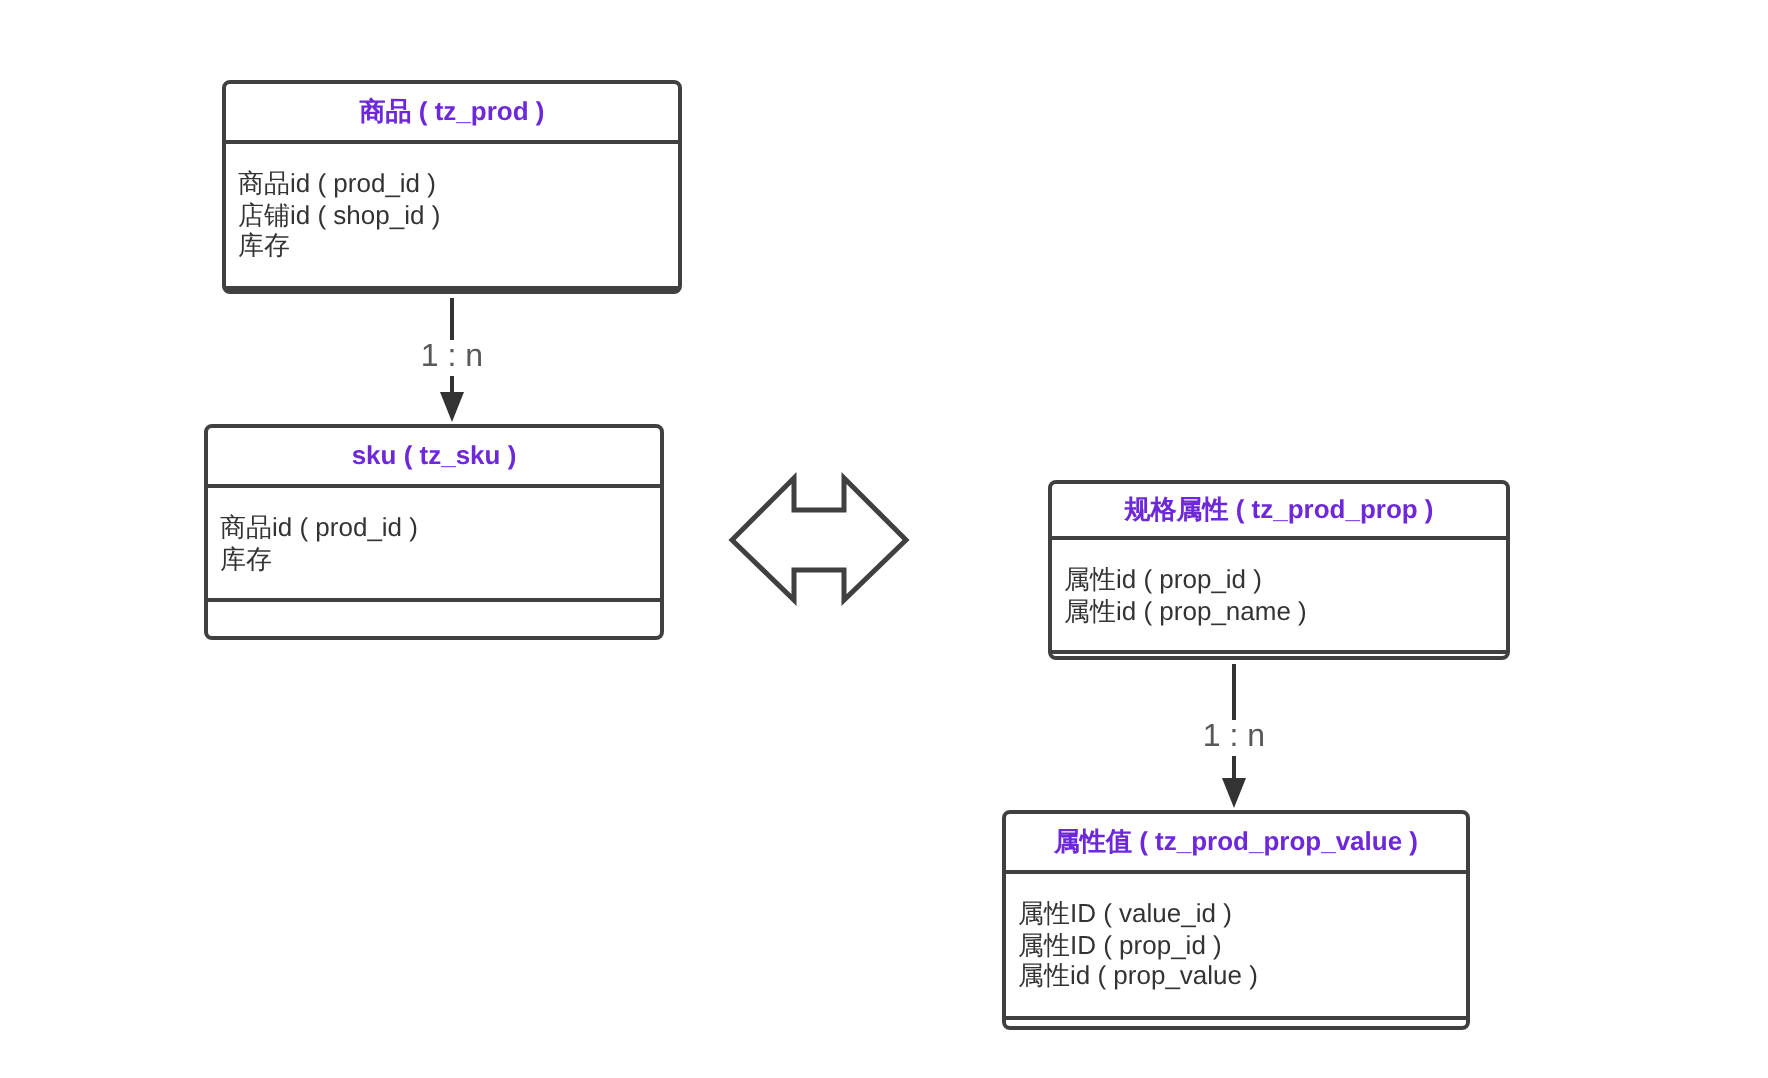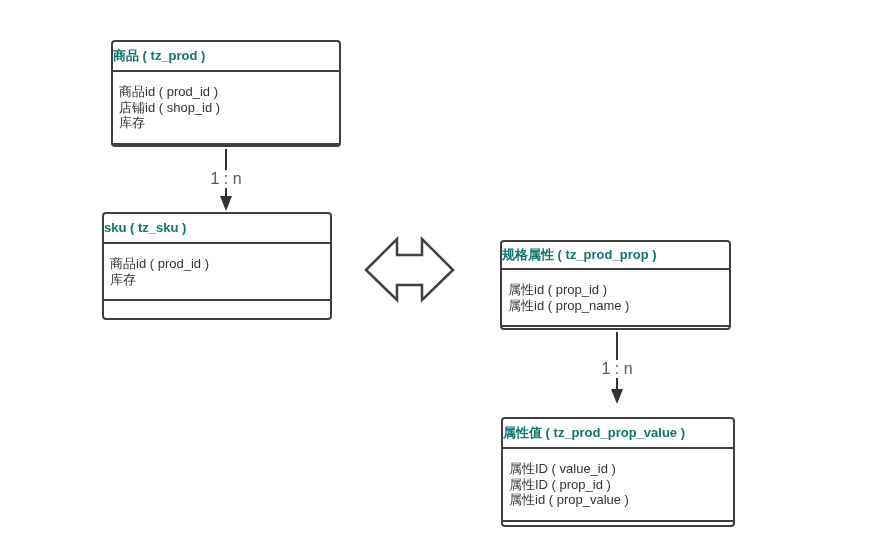--- a/index.html
+++ b/index.html
@@ -25,42 +25,42 @@
     border: 2px solid #404040;
     border-radius: 4px;
     background: #ffffff;
     display: flex;
     flex-direction: column;
     color: #333333;
   }
   .t-header {
     height: 28px;
     line-height: 27px;
-    text-align: left;
+    text-align: center;
     font-weight: bold;
     font-size: 13px;
-    color: #0f766e;
+    color: #6d28d9;
     border-bottom: 2px solid #404040;
     white-space: nowrap;
     overflow: hidden;
   }
   .t-fields {
     padding: 12px 6px;
     font-size: 13px;
     line-height: 15.5px;
     border-bottom: 2px solid #404040;
   }
   .t-field { white-space: nowrap; overflow: hidden; }
   .t-footer { flex: 1; }
 
   .t-prod  { left: 111px; top: 40px;  width: 230px; height: 107px; }
   .t-sku   { left: 102px; top: 212px; width: 230px; height: 108px; }
-  .t-prop  { left: 500px; top: 240px; width: 231px; height: 90px;  }
+  .t-prop  { left: 524px; top: 240px; width: 231px; height: 90px;  }
   .t-prop .t-header { height: 26px; line-height: 25px; }
-  .t-value { left: 501px; top: 405px; width: 234px; height: 110px; margin-top: 12px; }
+  .t-value { left: 501px; top: 405px; width: 234px; height: 110px; }
 
   .edge-label {
     position: absolute;
     transform: translate(-50%, -50%);
     background: #ffffff;
     padding: 0 3px;
     font-size: 16px;
     color: #595959;
     white-space: nowrap;
   }

